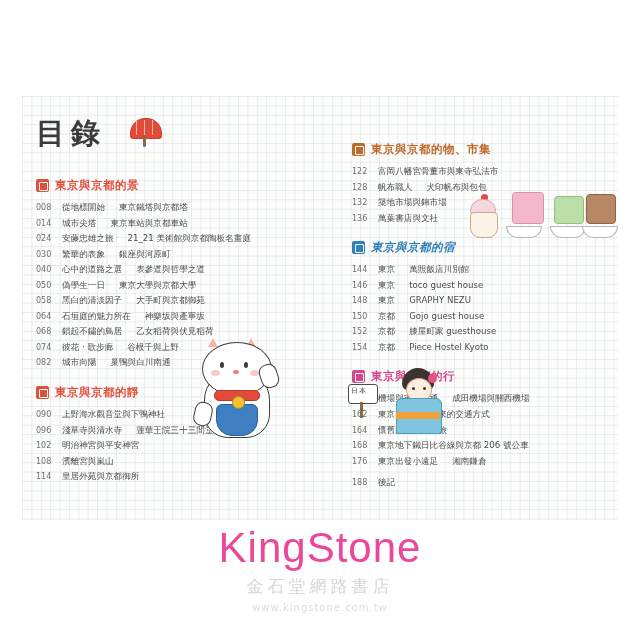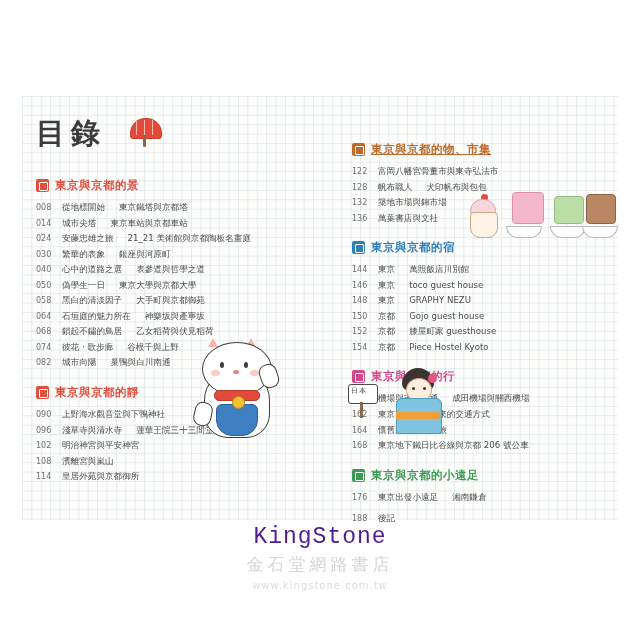--- a/index.html
+++ b/index.html
@@ -56,23 +56,23 @@
   .col-right{left:352px;top:142px;width:250px;}
 
   .sec-head{
     display:flex;align-items:center;gap:6px;
     margin:14px 0 7px 0;
   }
   .sec-head:first-child{margin-top:0;}
   .sec-title{
     font-size:11.5px;font-weight:bold;color:#e0503f;letter-spacing:0.5px;
   }
-  .sec-title.blue{color:#2f7fb8;}
+  .sec-title.blue{color:#2f7fb8;font-style:italic;}
   .sec-title.green{color:#3f9a52;}
-  .sec-title.brown{color:#c06a2a;text-decoration:underline;}
+  .sec-title.brown{color:#c06a2a;}
   .sec-title.pink{color:#d4488a;}
   .mark{
     width:13px;height:13px;flex:0 0 13px;
     background:#e0503f;border-radius:2px;
     position:relative;
   }
   .mark.blue{background:#2f7fb8;}
   .mark.green{background:#3f9a52;}
   .mark.brown{background:#c06a2a;}
   .mark.pink{background:#d4488a;}
@@ -209,22 +209,22 @@
   .cake-pink{position:absolute;left:42px;top:0;width:30px;height:30px;background:#f3b8cb;border:1.4px solid #d98ea6;border-radius:4px;}
   .cake-green{position:absolute;left:84px;top:4px;width:28px;height:26px;background:#bcdfa8;border:1.4px solid #93bd7e;border-radius:4px;}
   .cake-choc{position:absolute;left:116px;top:2px;width:28px;height:28px;background:#b98763;border:1.4px solid #8e6345;border-radius:4px;}
   .plate{position:absolute;top:34px;width:34px;height:10px;background:#fff;border:1.3px solid #b9b9b9;border-radius:0 0 12px 12px;}
 
   
   .wm{
     position:absolute;left:0;right:0;top:524px;text-align:center;
   }
   .wm .k{
-    font-size:23px;color:#4c1d95;letter-spacing:1px;
-    font-family:Liberation Mono, monospace;
+    font-size:42px;color:#ec4899;letter-spacing:1px;
+    font-family:Liberation Sans, sans-serif;
   }
   .wm .cn{
     font-size:17px;color:#d6d6d6;letter-spacing:4px;margin-top:3px;
   }
   .wm .url{
     font-size:10px;color:#dcdcdc;letter-spacing:1px;margin-top:4px;
   }
 </style>
 </head>
 <body>
@@ -429,24 +429,20 @@
           <span class="t1">懷舊路面電車之旅</span>
           <span class="t2"></span>
         </div>
       <div class="entry">
           <span class="pg">168</span>
           <span class="t1">東京地下鐵日比谷線與京都 206 號公車</span>
           <span class="t2"></span>
         </div>
     </div>
 
-    <div class="sec-head">
-      <span class="mark green"></span>
-      <span class="sec-title green">東京與京都的小遠足</span>
-    </div>
     <div>
       <div class="entry">
           <span class="pg">176</span>
           <span class="t1">東京出發小遠足</span>
           <span class="t2">湘南鎌倉</span>
         </div>
       <div class="entry" style="margin-top:6px;">
           <span class="pg">188</span>
           <span class="t1">後記</span>
           <span class="t2"></span>

